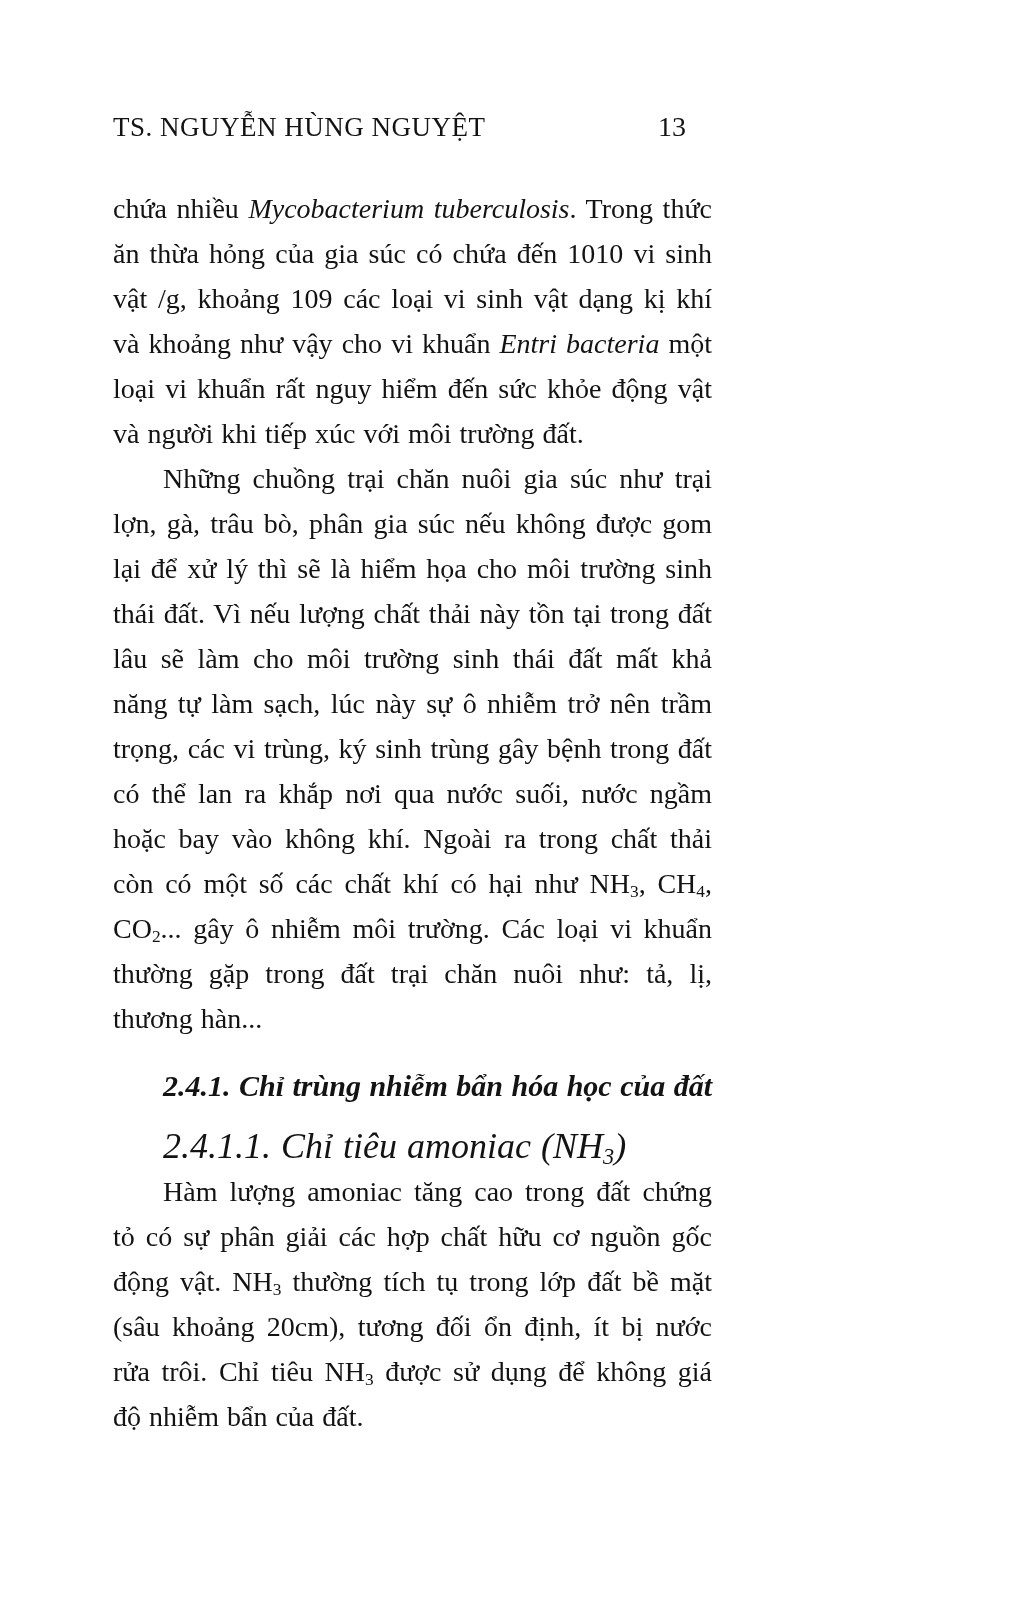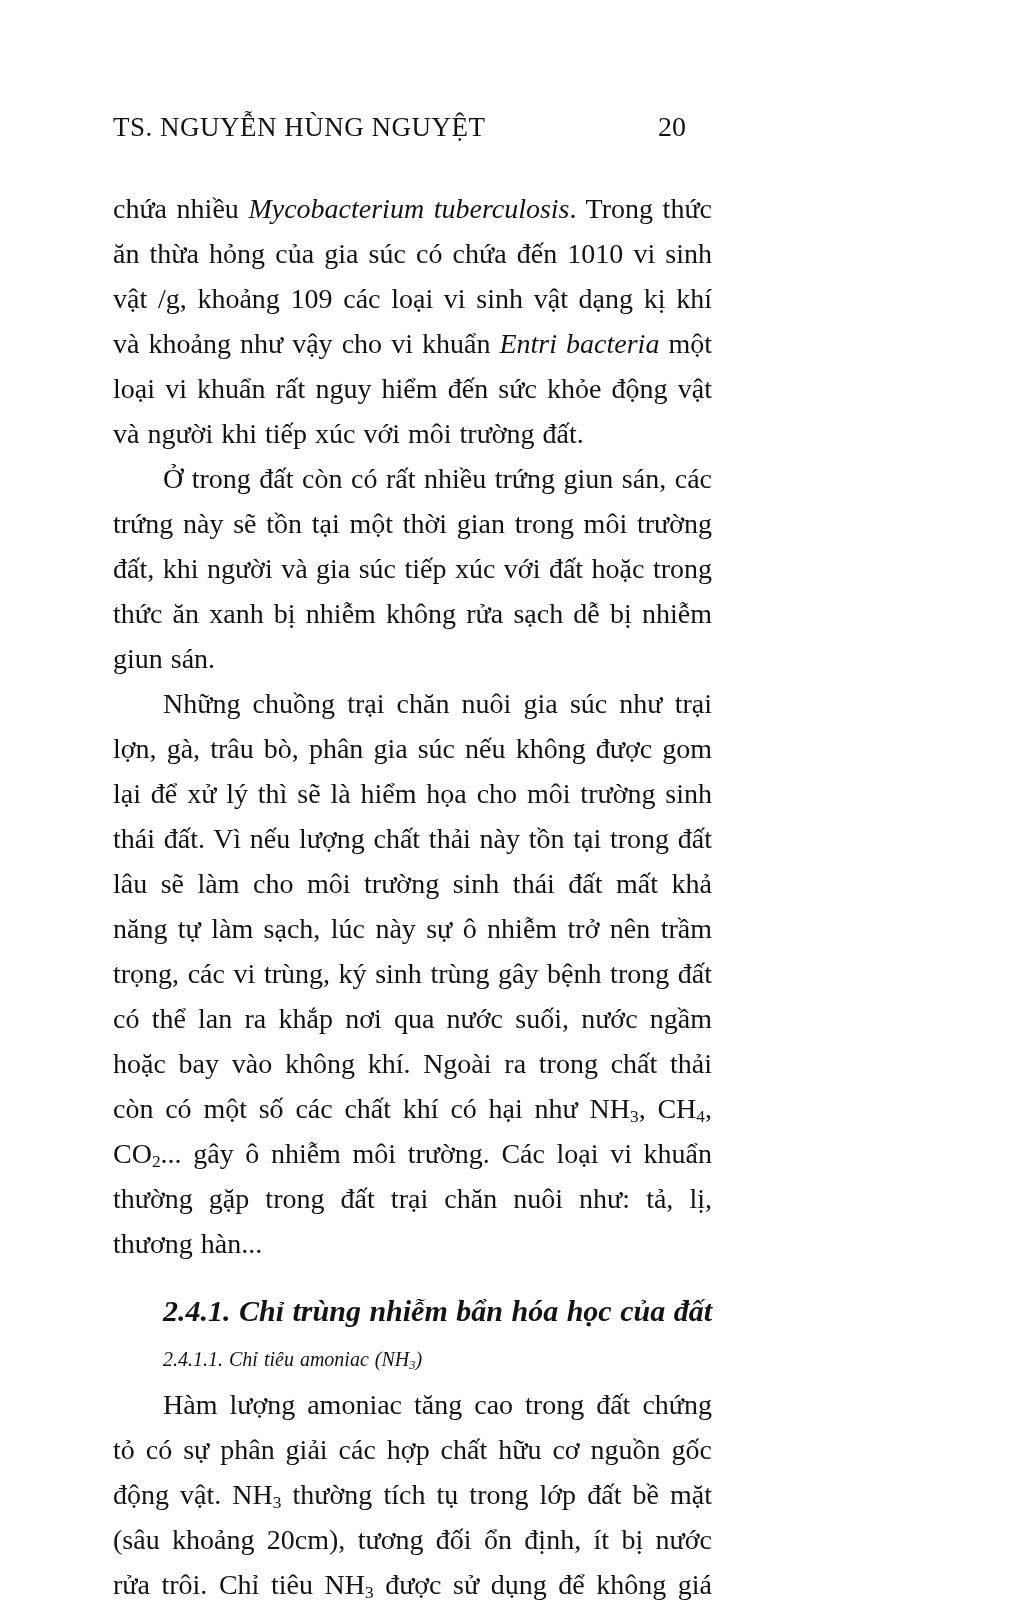--- a/index.html
+++ b/index.html
@@ -45,39 +45,38 @@
   .doc-body p.para.indent { text-indent: 50px; }
   .doc-body p.heading1 {
     font-weight: bold;
     font-style: italic;
     font-size: 30px;
     margin-top: 22px;
     text-align: left;
   }
   .doc-body p.heading2 {
     font-style: italic;
-    font-size: 20px;
-    margin-top: 4px;
+    font-size: 36px;
+    margin-top: 16px;
     text-align: left;
   }
   .doc-body sub {
     font-size: 0.62em;
     line-height: 0;
     vertical-align: -0.25em;
   }
 </style>
 </head>
 <body>
 
 <div class="page">
   <div class="page-header">
     <span class="author">TS. NGUYỄN HÙNG NGUYỆT</span>
-    <span class="pagenum">20</span>
+    <span class="pagenum">13</span>
   </div>
   <div class="doc-body">
       <p class="para body"><span>chứa nhiều </span><span style="font-style: italic;">Mycobacterium tuberculosis</span><span>. Trong thức ăn thừa hỏng của gia súc có chứa đến 1010 vi sinh vật /g, khoảng 109 các loại vi sinh vật dạng kị khí và khoảng như vậy cho vi khuẩn </span><span style="font-style: italic;">Entri bacteria</span><span> một loại vi khuẩn rất nguy hiểm đến sức khỏe động vật và người khi tiếp xúc với môi trường đất.</span></p>
-      <p class="para body indent"><span>Ở trong đất còn có rất nhiều trứng giun sán, các trứng này sẽ tồn tại một thời gian trong môi trường đất, khi người và gia súc tiếp xúc với đất hoặc trong thức ăn xanh bị nhiễm không rửa sạch dễ bị nhiễm giun sán.</span></p>
       <p class="para body indent"><span>Những chuồng trại chăn nuôi gia súc như trại lợn, gà, trâu bò, phân gia súc nếu không được gom lại để xử lý thì sẽ là hiểm họa cho môi trường sinh thái đất. Vì nếu lượng chất thải này tồn tại trong đất lâu sẽ làm cho môi trường sinh thái đất mất khả năng tự làm sạch, lúc này sự ô nhiễm trở nên trầm trọng, các vi trùng, ký sinh trùng gây bệnh trong đất có thể lan ra khắp nơi qua nước suối, nước ngầm hoặc bay vào không khí. Ngoài ra trong chất thải còn có một số các chất khí có hại như NH</span><sub>3</sub><span>, CH</span><sub>4</sub><span>, CO</span><sub>2</sub><span>... gây ô nhiễm môi trường. Các loại vi khuẩn thường gặp trong đất trại chăn nuôi như: tả, lị, thương hàn...</span></p>
       <p class="para heading1 indent"><span style="font-style: italic; font-weight: bold;">2.4.1. Chỉ trùng nhiễm bẩn hóa học của đất</span></p>
       <p class="para heading2 indent"><span style="font-style: italic;">2.4.1.1. Chỉ tiêu amoniac (NH</span><sub style="font-style: italic;">3</sub><span style="font-style: italic;">)</span></p>
       <p class="para body indent"><span>Hàm lượng amoniac tăng cao trong đất chứng tỏ có sự phân giải các hợp chất hữu cơ nguồn gốc động vật. NH</span><sub>3</sub><span> thường tích tụ trong lớp đất bề mặt (sâu khoảng 20cm), tương đối ổn định, ít bị nước rửa trôi. Chỉ tiêu NH</span><sub>3</sub><span> được sử dụng để không giá độ nhiễm bẩn của đất.</span></p>
     </div>
 </div>
 
 </body></html>

